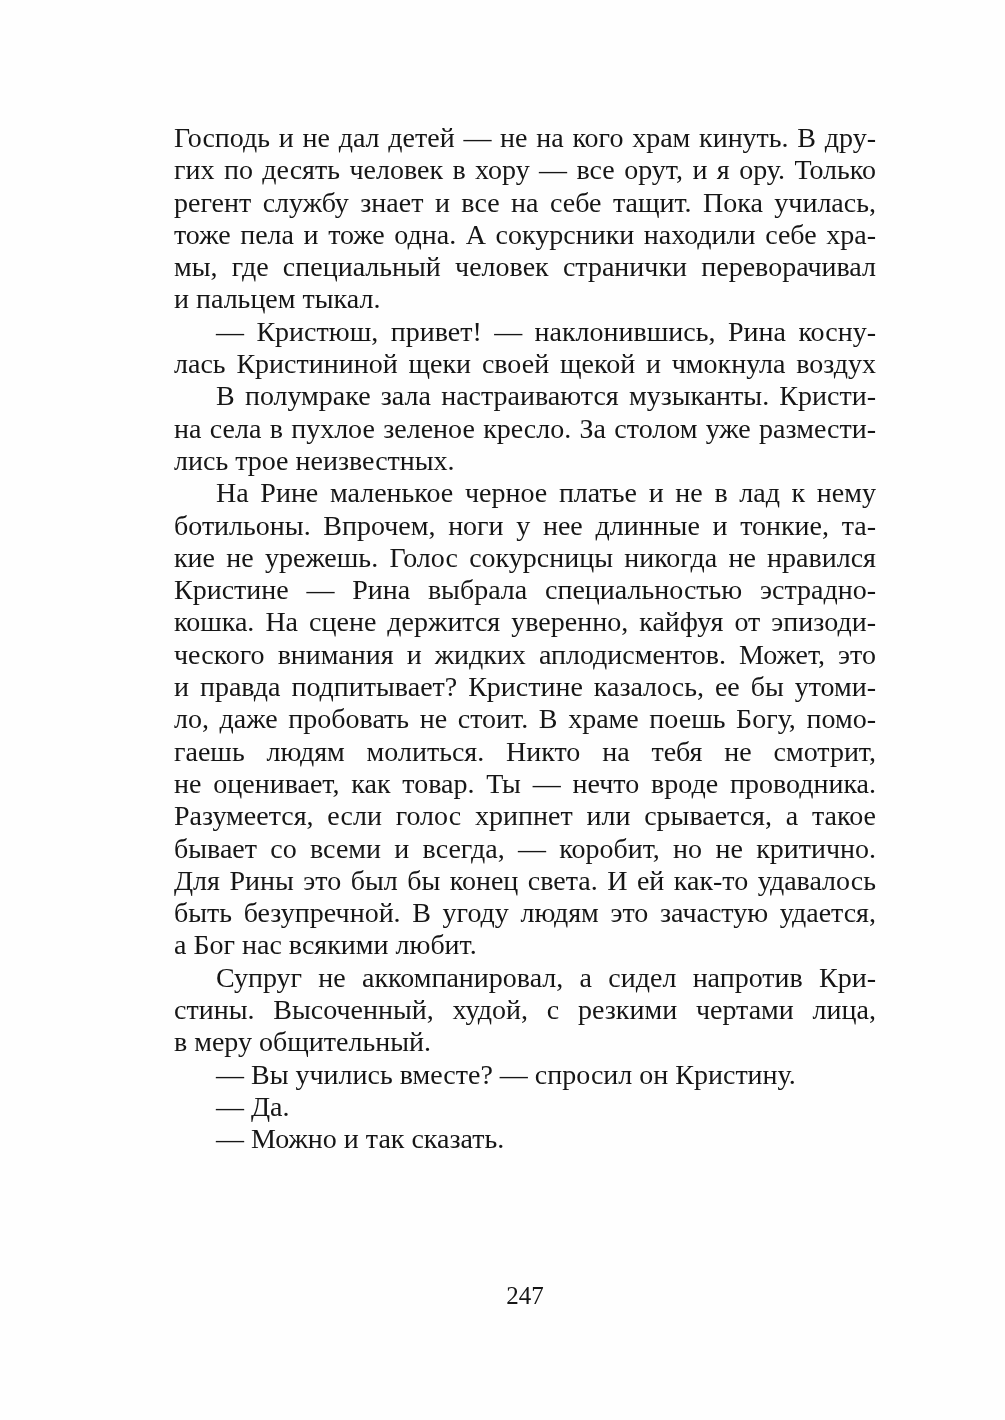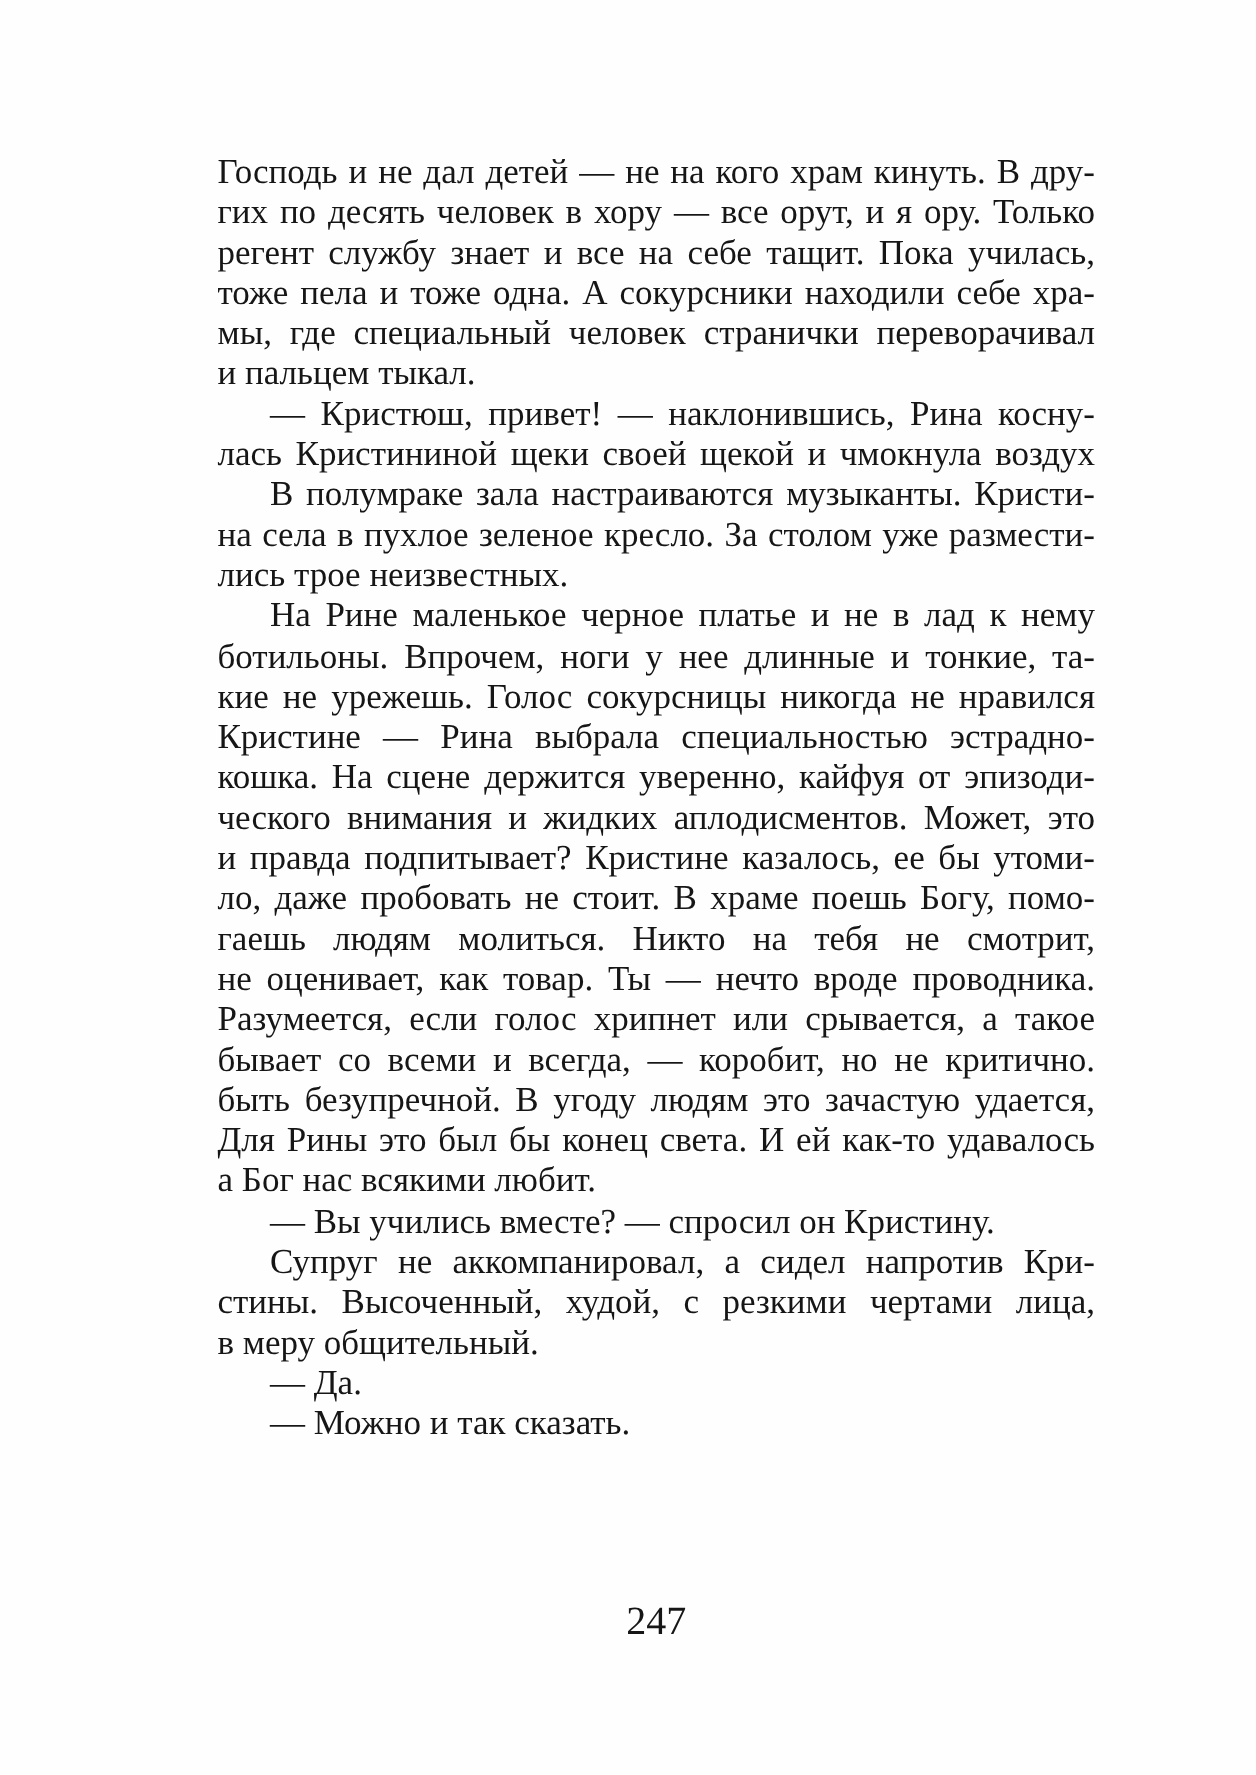--- a/index.html
+++ b/index.html
@@ -47,21 +47,21 @@
   .line.indent {
     text-indent: 42px;
     font-family: Liberation Serif, serif;
   }
   .page-number {
     position: absolute;
     left: 174px;
     top: 1280px;
     width: 702px;
     text-align: center;
-    font-size: 32px;
+    font-size: 25px;
     line-height: 32px;
     color: #161616;
   }
 </style>
 </head>
 <body>
 
 <div class="page">
   <main class="text-block">
       <div class="para">
@@ -87,31 +87,31 @@
         <div class="line">кие не урежешь. Голос сокурсницы никогда не нравился</div>
         <div class="line">Кристине — Рина выбрала специальностью эстрадно-</div>
         <div class="line">кошка. На сцене держится уверенно, кайфуя от эпизоди-</div>
         <div class="line">ческого внимания и жидких аплодисментов. Может, это</div>
         <div class="line">и правда подпитывает? Кристине казалось, ее бы утоми-</div>
         <div class="line">ло, даже пробовать не стоит. В храме поешь Богу, помо-</div>
         <div class="line">гаешь людям молиться. Никто на тебя не смотрит,</div>
         <div class="line">не оценивает, как товар. Ты — нечто вроде проводника.</div>
         <div class="line">Разумеется, если голос хрипнет или срывается, а такое</div>
         <div class="line">бывает со всеми и всегда, — коробит, но не критично.</div>
+        <div class="line">Для Рины это был бы конец света. И ей как-то удавалось</div>
         <div class="line">быть безупречной. В угоду людям это зачастую удается,</div>
-        <div class="line">Для Рины это был бы конец света. И ей как-то удавалось</div>
         <div class="line last">а Бог нас всякими любит.</div>
-      </div>
-      <div class="para">
-        <div class="line last indent">— Вы учились вместе? — спросил он Кристину.</div>
       </div>
       <div class="para">
         <div class="line indent">Супруг не аккомпанировал, а сидел напротив Кри-</div>
         <div class="line">стины. Высоченный, худой, с резкими чертами лица,</div>
         <div class="line last">в меру общительный.</div>
+      </div>
+      <div class="para">
+        <div class="line last indent">— Вы учились вместе? — спросил он Кристину.</div>
       </div>
       <div class="para">
         <div class="line last indent">— Да.</div>
       </div>
       <div class="para">
         <div class="line last indent">— Можно и так сказать.</div>
       </div>
     </main>
   <div class="page-number">247</div>
 </div>

